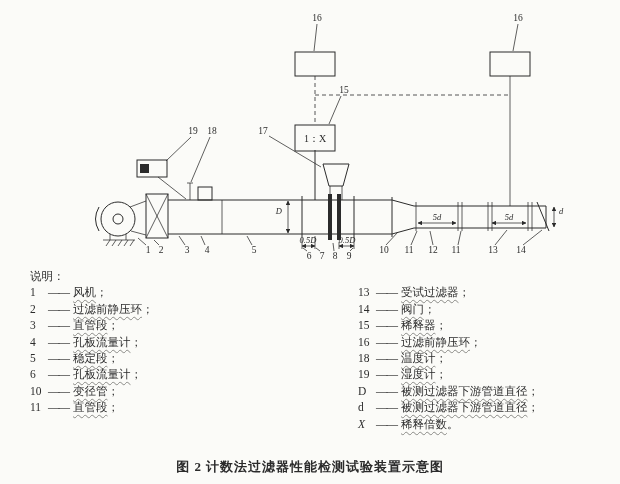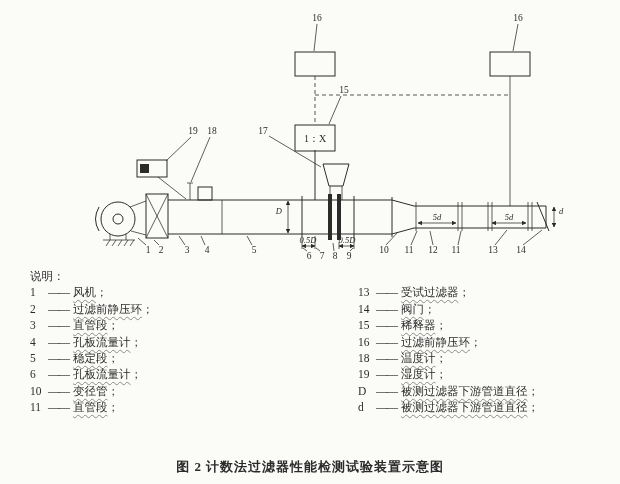--- a/index.html
+++ b/index.html
@@ -220,20 +220,21 @@
     </div>
     <div class="legend-col right">
       <div class="legend-item"><span class="no">13</span><span class="sep">——</span><span class="term">受试过滤器</span><span>；</span></div>
       <div class="legend-item"><span class="no">14</span><span class="sep">——</span><span class="term">阀门</span><span>；</span></div>
       <div class="legend-item"><span class="no">15</span><span class="sep">——</span><span class="term">稀释器</span><span>；</span></div>
       <div class="legend-item"><span class="no">16</span><span class="sep">——</span><span class="term">过滤前静压环</span><span>；</span></div>
       <div class="legend-item"><span class="no">18</span><span class="sep">——</span><span class="term">温度计</span><span>；</span></div>
       <div class="legend-item"><span class="no">19</span><span class="sep">——</span><span class="term">湿度计</span><span>；</span></div>
       <div class="legend-item"><span class="no">D</span><span class="sep">——</span><span class="term">被测过滤器下游管道直径</span><span>；</span></div>
       <div class="legend-item"><span class="no">d</span><span class="sep">——</span><span class="term">被测过滤器下游管道直径</span><span>；</span></div>
+      <div class="legend-item"><span class="no">X</span><span class="sep">——</span><span class="term">稀释倍数</span><span>。</span></div>
     </div>
   </div>
 
   <div class="caption">
     <span class="fig">图 2</span><span>计数法过滤器性能检测试验装置示意图</span>
   </div>
 
 </div>
 
 </body></html>

